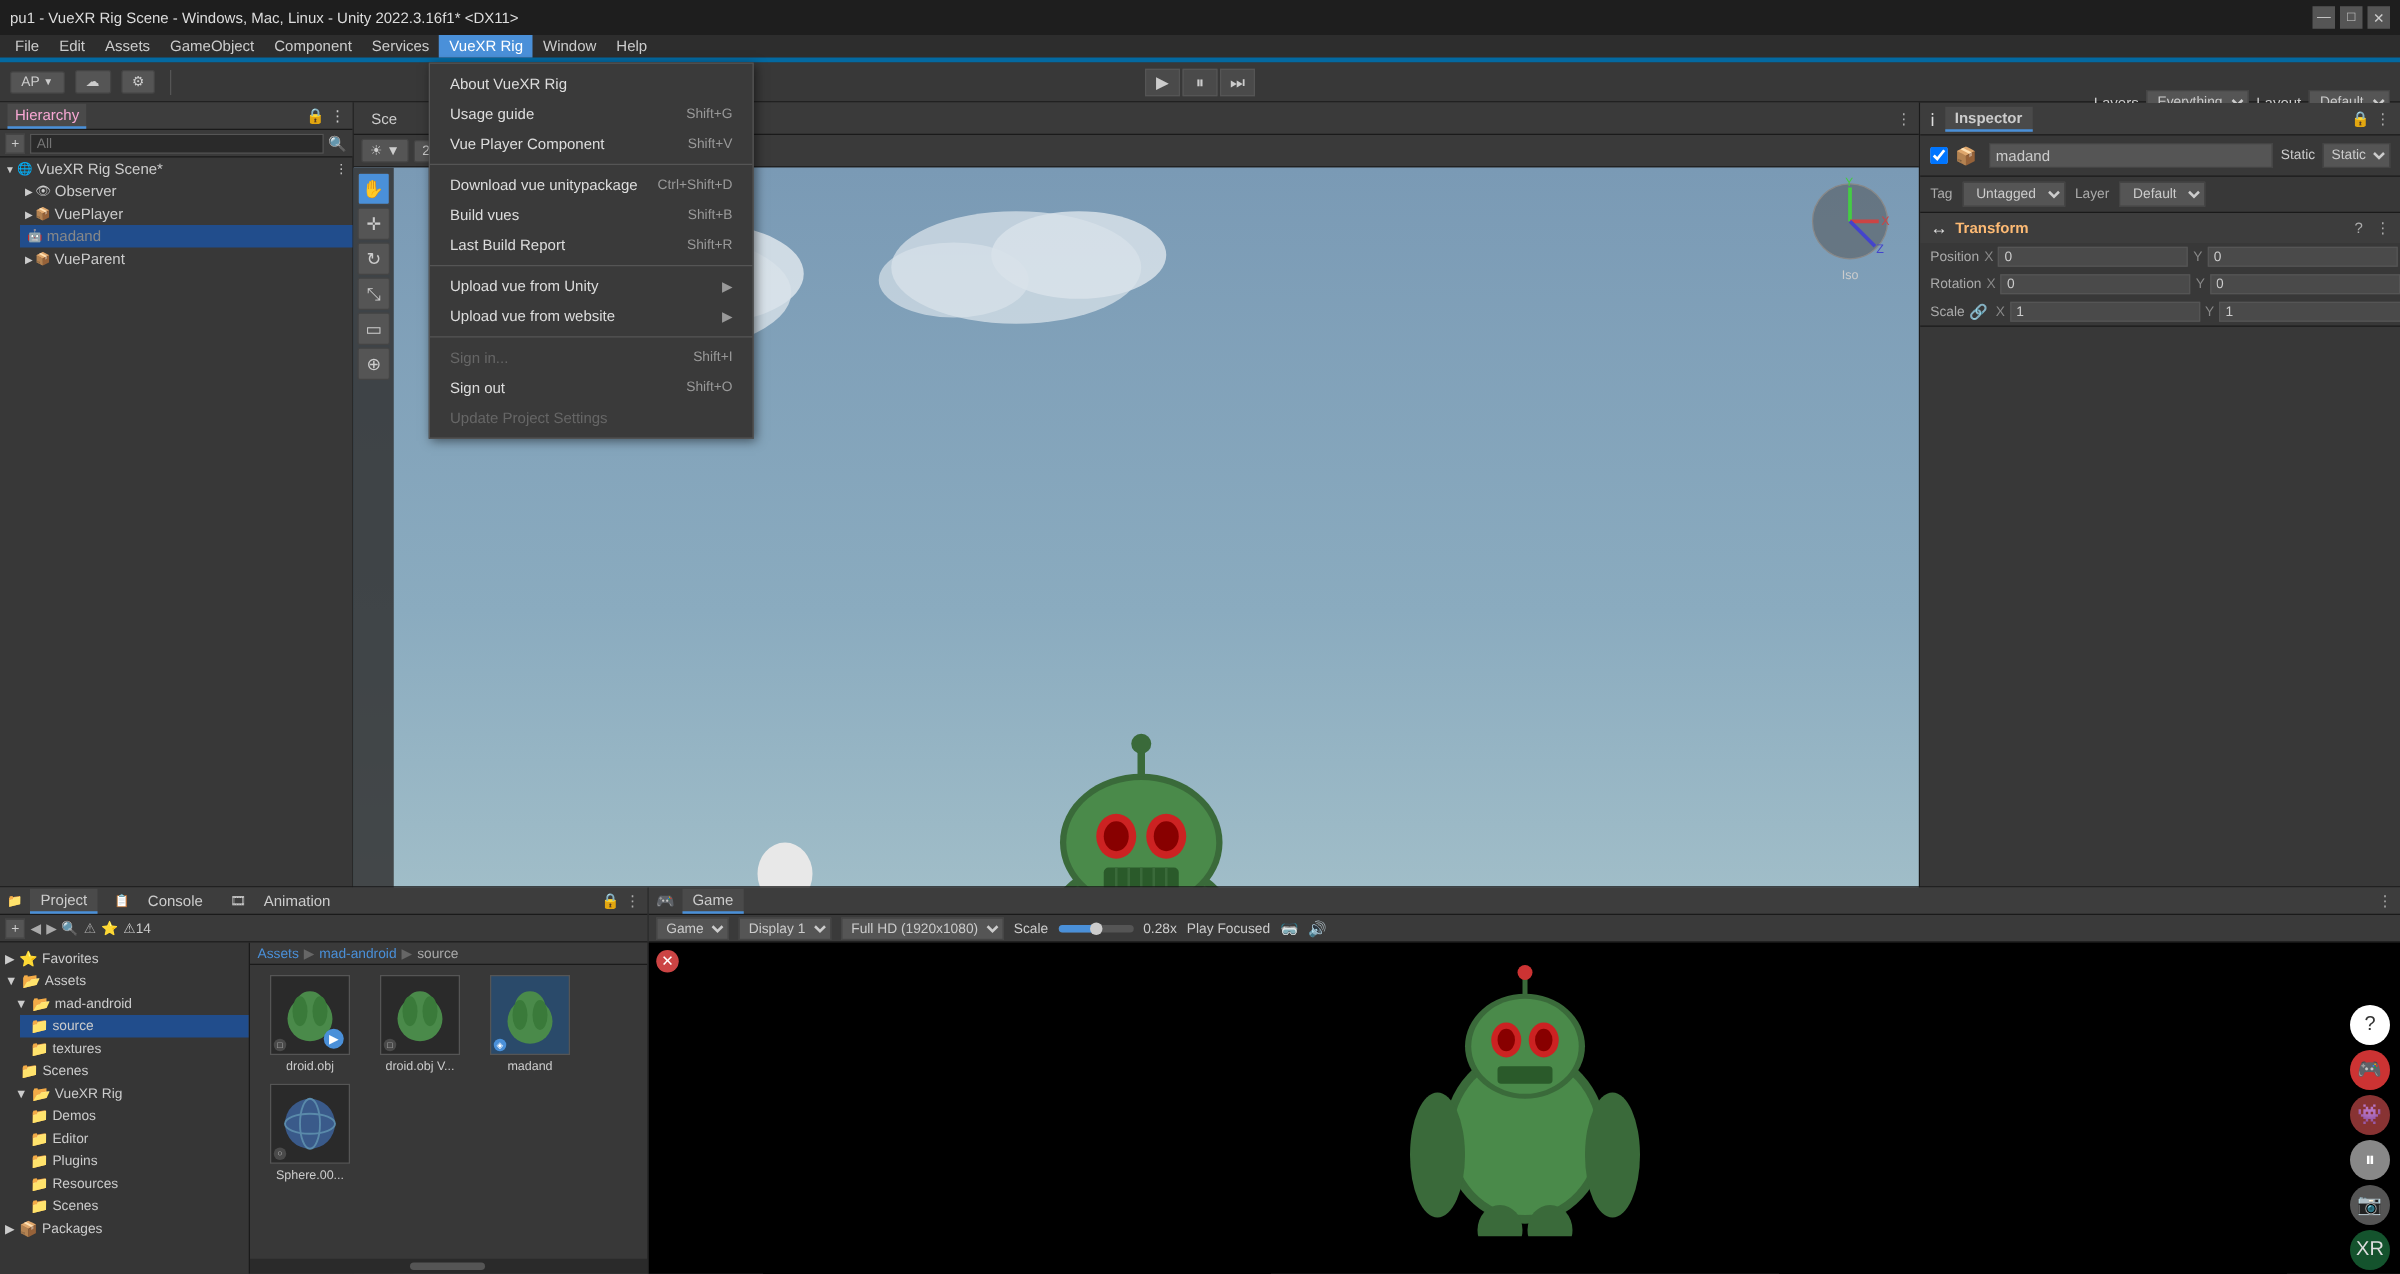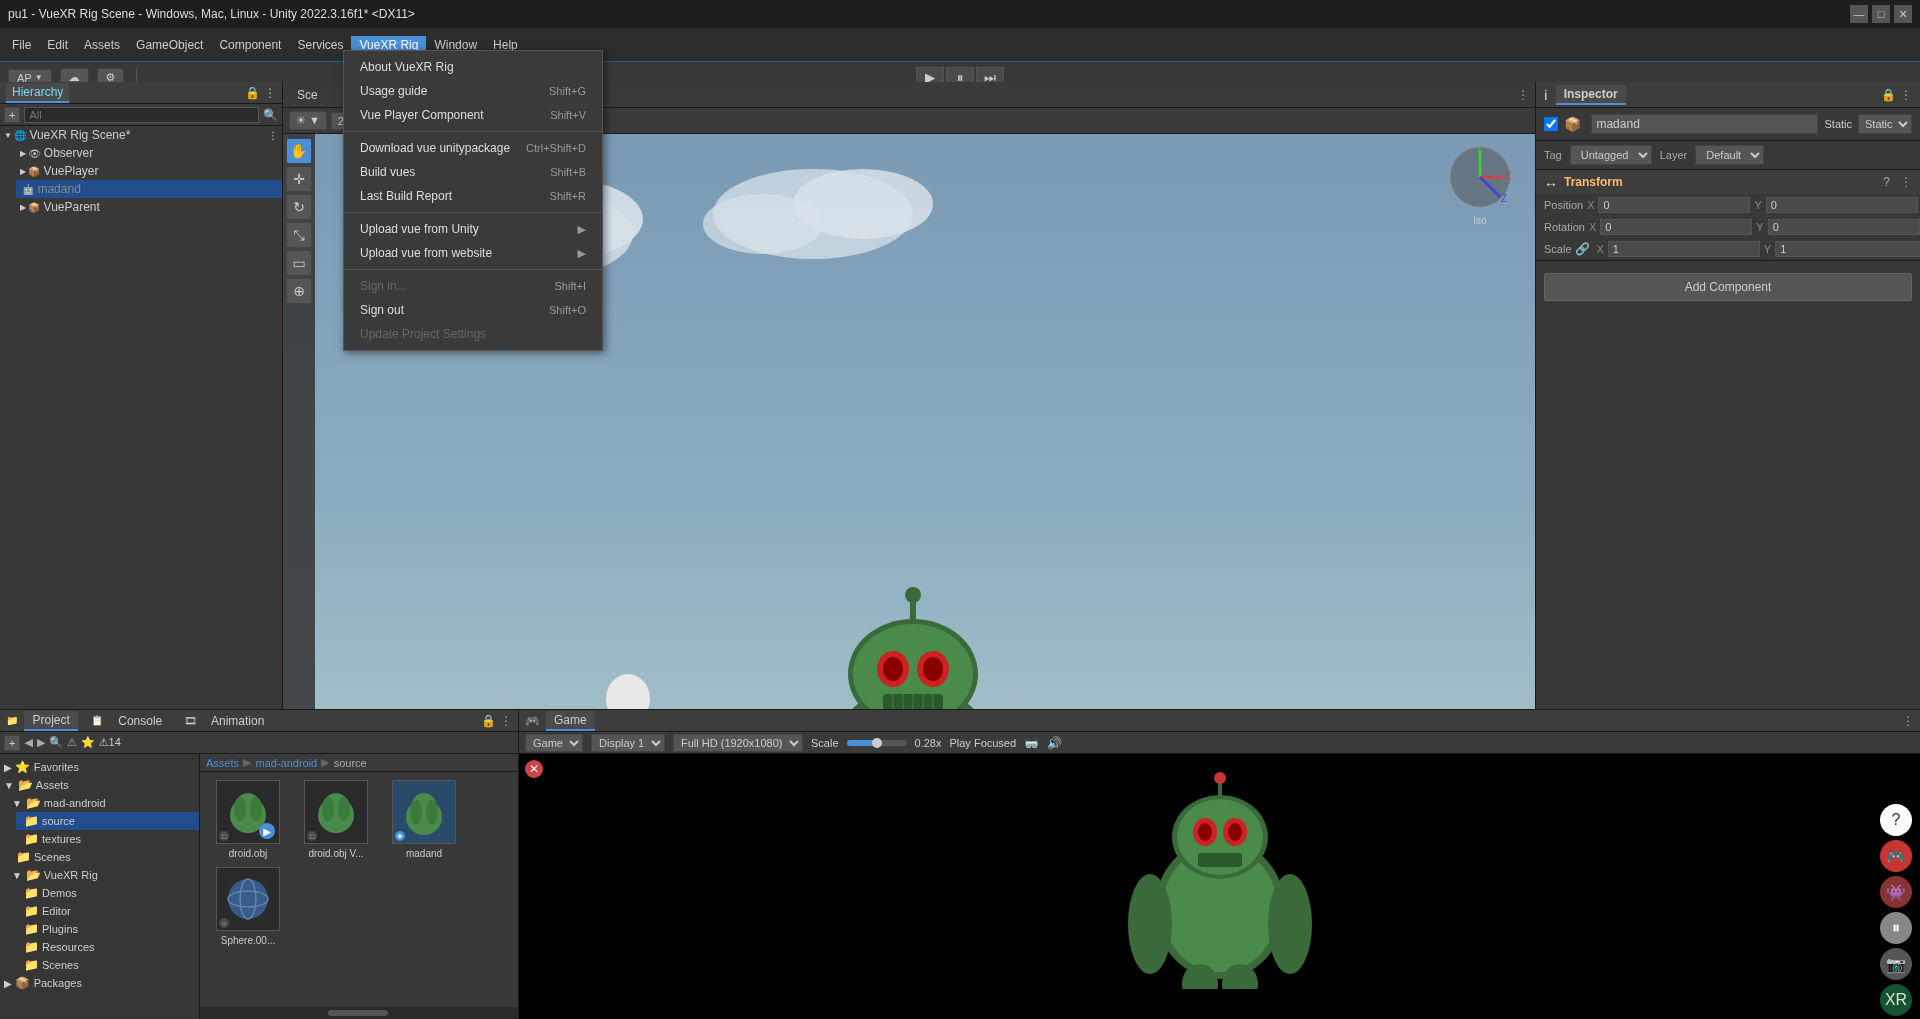--- a/index.html
+++ b/index.html
@@ -35,26 +35,26 @@
       color: #ccc;
       font-size: 11px;
       cursor: pointer;
       display: flex;
       align-items: center;
       justify-content: center;
     }
 
     
     #menu-bar {
-      height: 34px;
+      height: 22px;
       background: #2d2d2d;
       display: flex;
       align-items: center;
       padding: 0 4px;
-      border-bottom: 1px solid #0369a1;
+      border-bottom: 4px solid #0369a1;
     }
     .menu-item {
       padding: 2px 8px;
       color: #ccc;
       cursor: pointer;
       font-size: 12px;
     }
     .menu-item.active {
       background: #4a90d9;
       color: #fff;
@@ -131,21 +131,21 @@
       align-items: center;
       padding: 0 6px;
       border-bottom: 1px solid #1a1a1a;
       gap: 6px;
       font-size: 12px;
       color: #ccc;
     }
     .panel-tab {
       padding: 2px 6px;
       cursor: pointer;
-      color: #7dd3fc;
+      color: #f9a8d4;
     }
     .panel-tab.active {
       background: #4a4a4a;
       border-bottom: 2px solid #4a90d9;
     }
     .hierarchy-toolbar {
       height: 22px;
       display: flex;
       align-items: center;
       padding: 0 4px;
@@ -884,21 +884,20 @@
         <span class="transform-label">Scale</span>
         <span style="font-size:12px;margin-right:2px;color:#aaa;">🔗</span>
         <span class="transform-axis">X</span>
         <input class="transform-input" type="text" value="1" style="">
         <span class="transform-axis">Y</span>
         <input class="transform-input" type="text" value="1" style="">
 
       </div>
     </div>
 
-    <div class="add-component-btn">Add Component</div>
   </div>
 </div>
 
 <div id="bottom-area">
 
   <div id="project-panel">
     <div class="bottom-panel-header">
       <span style="font-size:10px;">📁</span>
       <span class="bottom-tab active">Project</span>
       <span style="font-size:10px;margin-left:8px;">📋</span>

